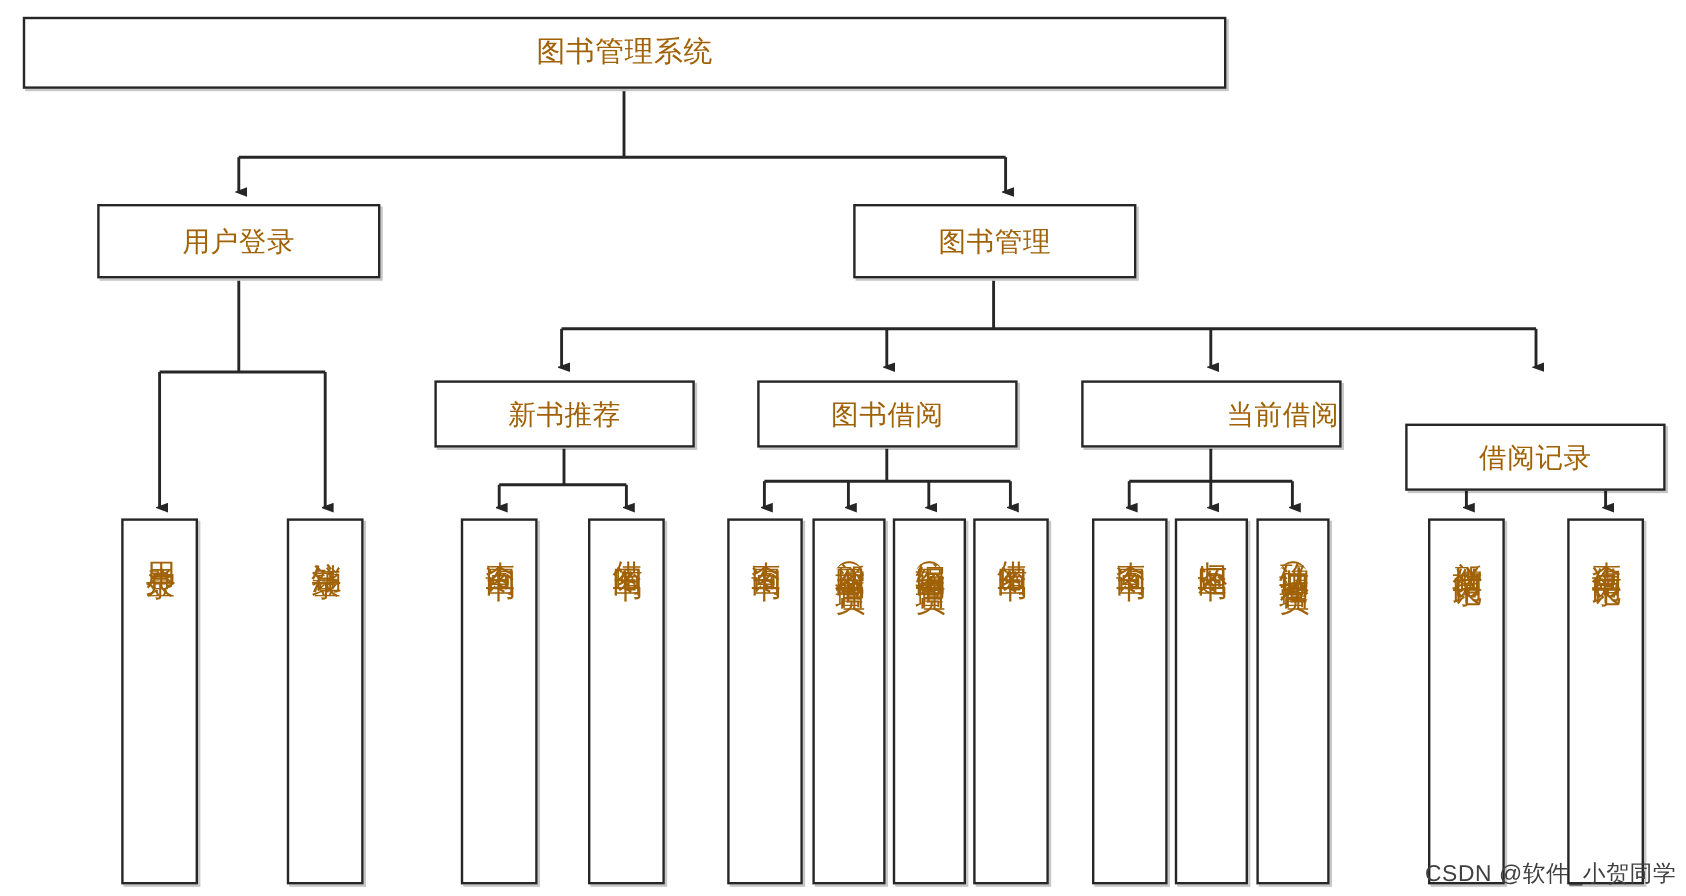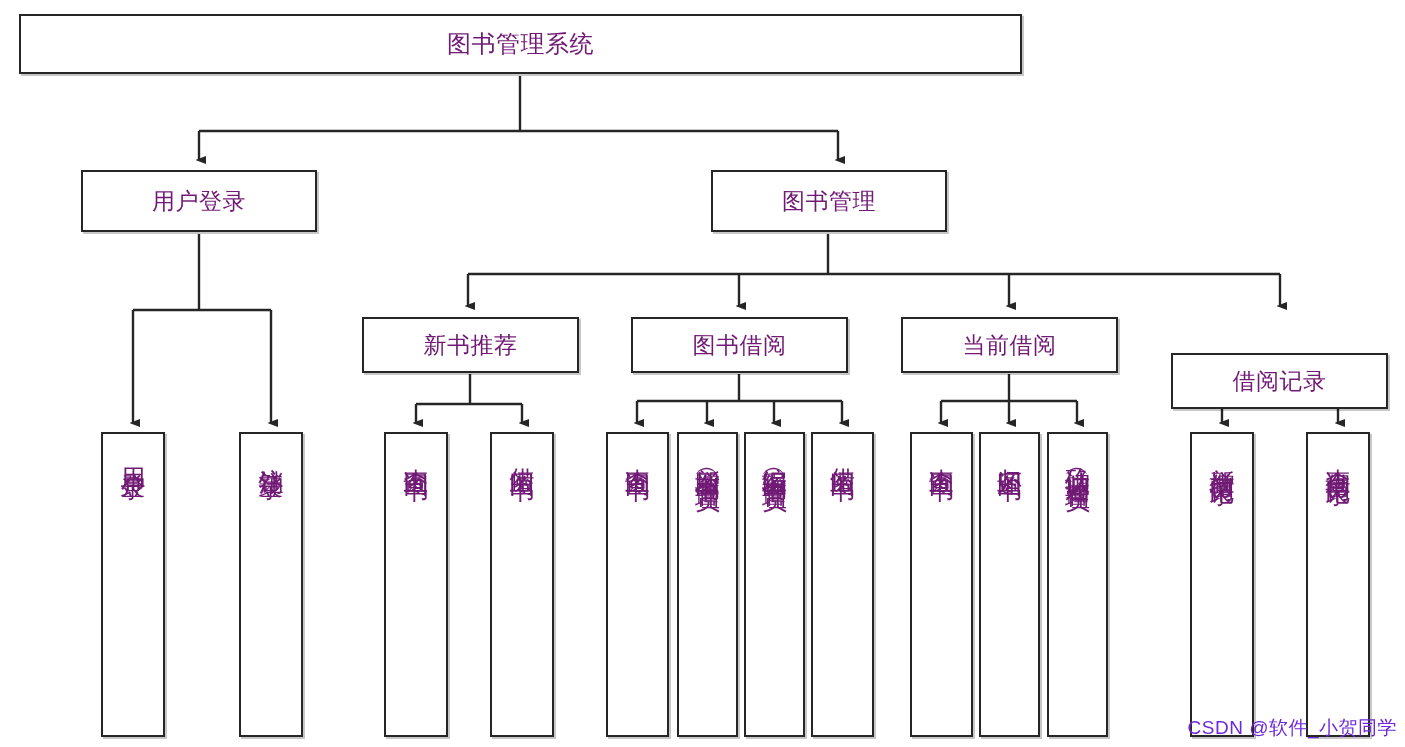--- a/index.html
+++ b/index.html
@@ -29,21 +29,21 @@
     position: absolute;
     box-sizing: border-box;
     background: #ffffff;
     border: 2px solid #262626;
     display: flex;
     align-items: center;
     justify-content: center;
     box-shadow: 2px 2px 0 rgba(0,0,0,0.22);
   }
   .node .label {
-    color: #701a75;
+    color: #a16207;
     line-height: 1.24;
     text-align: center;
     letter-spacing: 0.5px;
   }
   .node.horiz .label {
     font-size: 23px;
     writing-mode: horizontal-tb;
   }
   .node.vert {
     align-items: flex-start;
@@ -56,21 +56,21 @@
     font-size: 25px;
     letter-spacing: 3px;
     white-space: nowrap;
   }
   .node.root .label { font-size: 24px; }
   .watermark {
     position: absolute;
     right: 8px;
     bottom: 6px;
     font-size: 19px;
-    color: #6d28d9;
+    color: #404040;
     white-space: nowrap;
     letter-spacing: 0.5px;
   }
 </style>
 </head>
 <body>
 
 <div id="canvas">
 
   <svg class="edges" viewBox="0 0 1405 747">
@@ -133,21 +133,21 @@
   <div class="node horiz" style="left:711px; top:170px; width:236px; height:62px;align-items:center;">
     <span class="label">图书管理</span>
   </div>
 
   <div class="node horiz" style="left:631px; top:317px; width:217px; height:56px;">
     <span class="label">图书借阅</span>
   </div>
   <div class="node horiz" style="left:362px; top:317px; width:217px; height:56px;">
     <span class="label">新书推荐</span>
   </div>
-  <div class="node horiz" style="left:901px; top:317px; width:217px; height:56px;">
+  <div class="node horiz" style="left:901px; top:317px; width:217px; height:56px;justify-content:flex-end;">
     <span class="label">当前借阅</span>
   </div>
   <div class="node horiz" style="left:1171px; top:317px; width:217px; height:56px;margin-top:36px;">
     <span class="label">借阅记录</span>
   </div>
 
   <div class="node vert" style="left:101px; top:432px; width:64px; height:305px;">
     <span class="label">用户登录</span>
   </div>
   <div class="node vert" style="left:239px; top:432px; width:64px; height:305px;">

